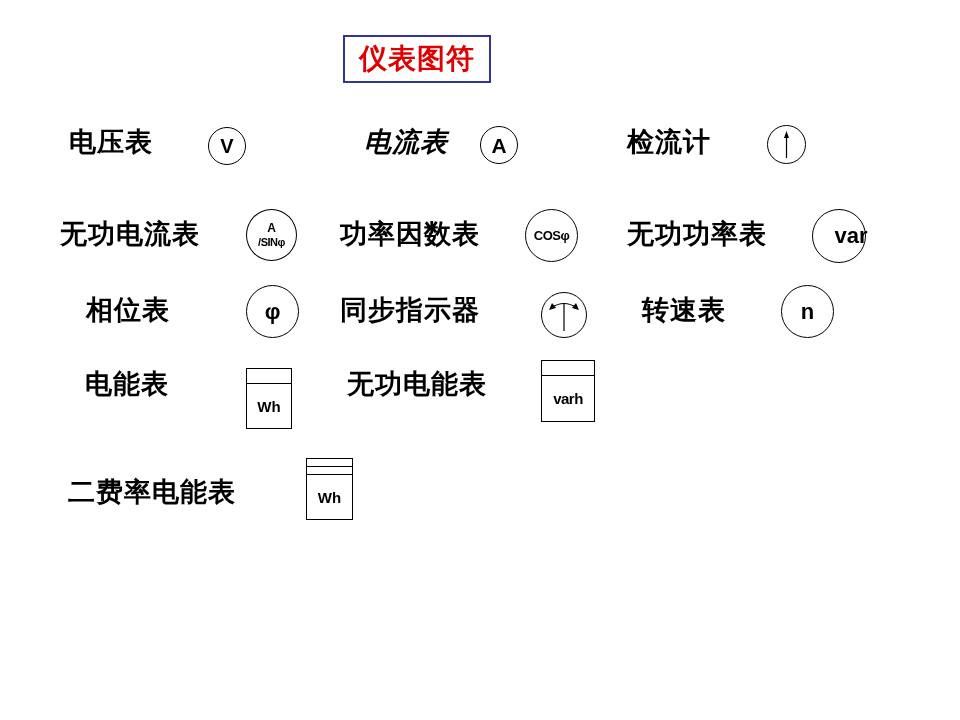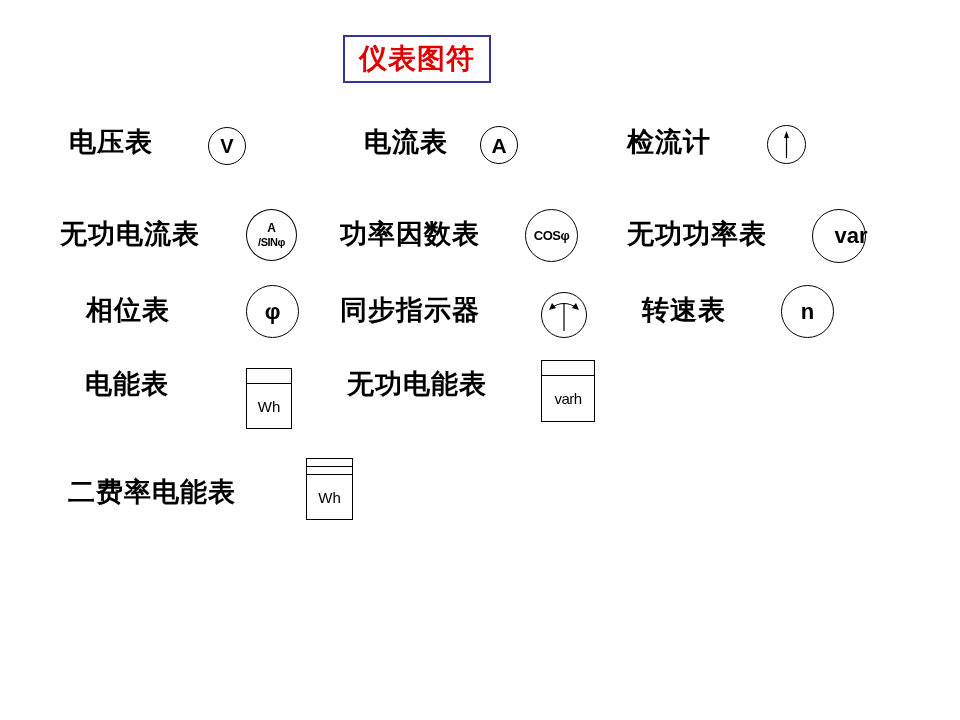--- a/index.html
+++ b/index.html
@@ -71,38 +71,38 @@
       right: 0;
       height: 0;
       border-top: 1px solid #000;
     }
     .meter-text {
       position: absolute;
       left: 0;
       right: 0;
       text-align: center;
       font-family: "Liberation Sans", sans-serif;
-      font-weight: normal;
+      font-weight: bold;
       color: #000;
       line-height: 1;
     }
   </style>
 </head>
 <body>
 
 <div class="title-box">
   <span class="title-text">仪表图符</span>
 </div>
 
 <span class="label" style="left:69px; top:128px;">电压表</span>
 <div class="circ" style="left:208px; top:127px; width:38px; height:38px;">
   <span class="circ-text" style="font-size:20px;">V</span>
 </div>
 
-<span class="label" style="left:364px; top:128px;">电流表</span>
+<span class="label" style="left:364px; top:128px;font-style:italic;">电流表</span>
 <div class="circ" style="left:480px; top:126px; width:38px; height:38px;">
   <span class="circ-text" style="font-size:21px;">A</span>
 </div>
 
 <span class="label" style="left:627px; top:128px;">检流计</span>
 <div class="circ" style="left:767px; top:125px; width:39px; height:39px;">
   <svg width="37" height="37" viewBox="0 0 37 37">
     <line x1="18.5" y1="32" x2="18.5" y2="9" stroke="#000" stroke-width="1.2"></line>
     <polygon points="18.5,5 16,12 21,12" fill="#000"></polygon>
   </svg>

